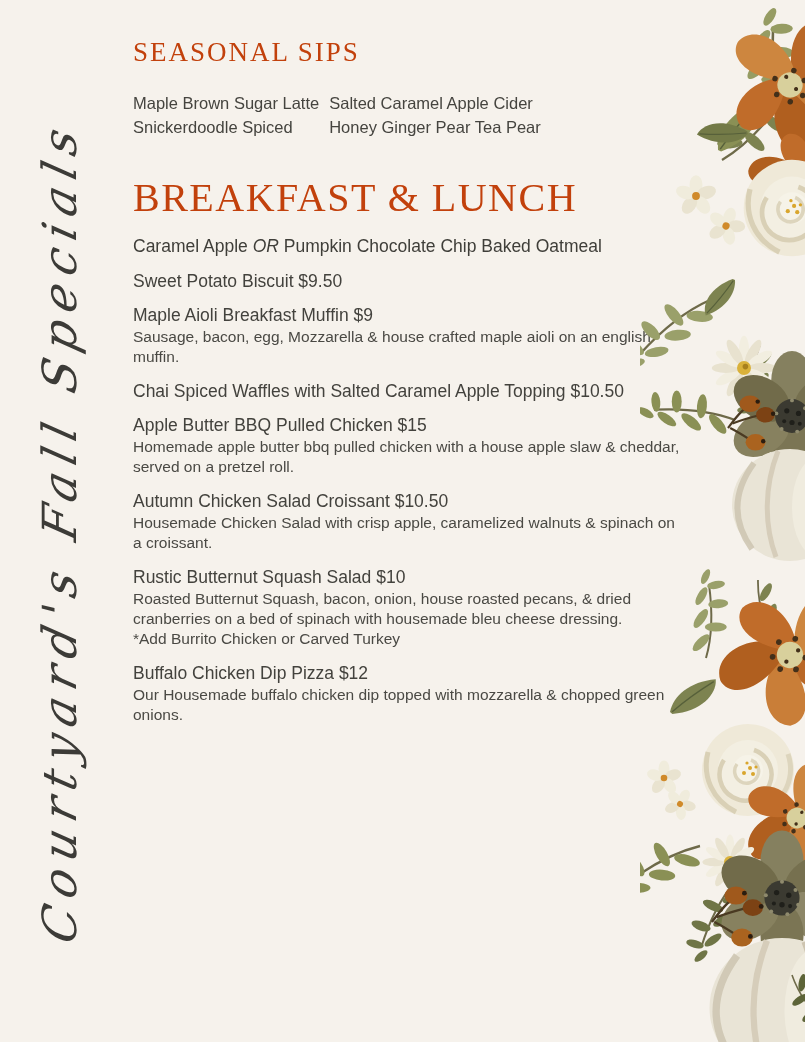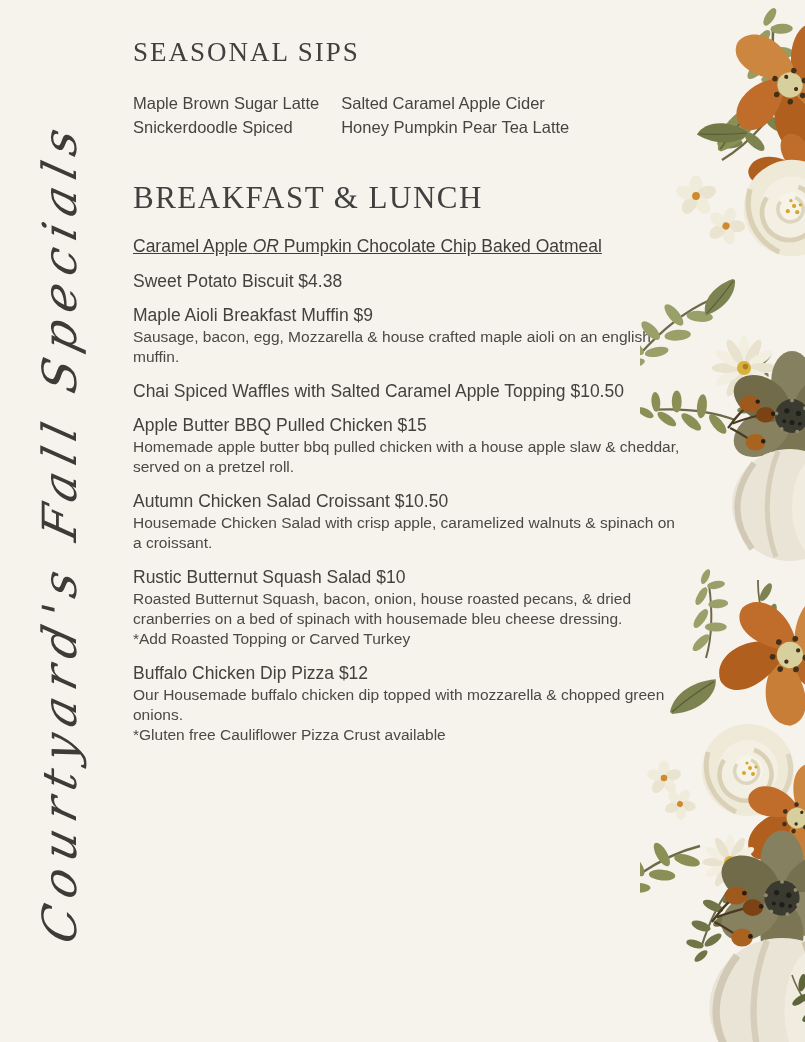--- a/index.html
+++ b/index.html
@@ -11,29 +11,29 @@
   .script-title span{
     position:absolute;left:50%;top:calc(50% + 10px);
     transform:translate(-50%,-50%) rotate(-90deg) skewX(-14deg);
     transform-origin:center;white-space:nowrap;
     font-family:"DejaVu Serif",serif;font-style:italic;font-weight:400;
     font-size:47px;letter-spacing:9px;color:#3c3b37;
   }
 
   
   .content{position:absolute;left:133px;top:0;width:552px;padding-top:37px;color:#48473f;}
-  .h-serif{font-family:"Liberation Serif","DejaVu Serif",serif;font-weight:400;color:#404040;margin:0;}
+  .h-serif{font-family:"Liberation Serif","DejaVu Serif",serif;font-weight:400;color:#c2410c;margin:0;}
   .h-sips{font-size:27px;line-height:30px;letter-spacing:2px;}
-  .h-meals{font-size:31px;line-height:34px;letter-spacing:1.5px;margin-top:42px;}
-
-  .drinks{display:flex;margin-top:24px;gap:12px;}
+  .h-meals{font-size:40px;line-height:34px;letter-spacing:1.5px;margin-top:42px;}
+
+  .drinks{display:flex;margin-top:24px;}
   .drinks-col{font-size:16.5px;line-height:24px;color:#45443f;}
   .drinks-col.center{width:278px;margin-left:10px;}
 
-  .feature{margin:20px 0 0 0;font-size:17.5px;line-height:22px;color:#3f3e39;text-decoration:underline;}
+  .feature{margin:20px 0 0 0;font-size:17.5px;line-height:22px;color:#3f3e39;}
   .feature em{font-style:italic;}
 
   .item{margin-top:14px;}
   .item-name{font-size:17.5px;line-height:20px;margin-bottom:2px;color:#43423d;}
   .item-desc,.item-note{font-size:15.5px;line-height:20px;color:#4a4944;}
 
   
   .florals{position:absolute;right:0;top:0;width:165px;height:1042px;}
 </style>
 </head>
@@ -49,30 +49,30 @@
 
     <h1 class="h-serif h-sips">SEASONAL SIPS</h1>
 
     <div class="drinks">
       <div class="drinks-col">
         <div>Maple Brown Sugar Latte</div>
         <div>Snickerdoodle Spiced</div>
       </div>
       <div class="drinks-col center">
         <div>Salted Caramel Apple Cider</div>
-        <div>Honey Pumpkin Pear Tea Latte</div>
+        <div>Honey Ginger Pear Tea Pear</div>
       </div>
     </div>
 
     <h1 class="h-serif h-meals">BREAKFAST &amp; LUNCH</h1>
 
     <p class="feature"><span>Caramel Apple </span><em>OR</em><span> Pumpkin Chocolate Chip Baked Oatmeal</span></p>
 
     <div class="item">
-      <div class="item-name">Sweet Potato Biscuit $4.38</div>
+      <div class="item-name">Sweet Potato Biscuit $9.50</div>
     </div>
 
     <div class="item">
       <div class="item-name">Maple Aioli Breakfast Muffin $9</div>
       <div class="item-desc">Sausage, bacon, egg, Mozzarella &amp; house crafted maple aioli on an english muffin.</div>
     </div>
 
     <div class="item">
       <div class="item-name">Chai Spiced Waffles with Salted Caramel Apple Topping $10.50</div>
     </div>
@@ -84,27 +84,26 @@
 
     <div class="item">
       <div class="item-name">Autumn Chicken Salad Croissant $10.50</div>
       <div class="item-desc">Housemade Chicken Salad with crisp apple, caramelized walnuts &amp; spinach on a croissant.</div>
     </div>
 
 
     <div class="item">
       <div class="item-name">Rustic Butternut Squash Salad $10</div>
       <div class="item-desc">Roasted Butternut Squash, bacon, onion, house roasted pecans, &amp; dried cranberries on a bed of spinach with housemade bleu cheese dressing.</div>
-      <div class="item-note">*Add Roasted Topping or Carved Turkey</div>
+      <div class="item-note">*Add Burrito Chicken or Carved Turkey</div>
     </div>
 
     <div class="item">
       <div class="item-name">Buffalo Chicken Dip Pizza $12</div>
       <div class="item-desc">Our Housemade buffalo chicken dip topped with mozzarella &amp; chopped green onions.</div>
-      <div class="item-note">*Gluten free Cauliflower Pizza Crust available</div>
     </div>
 
   </div>
 
   <svg class="florals" viewBox="0 0 165 1042" aria-hidden="true">
     <defs>
       <g id="petalShape">
           <path d="M2,-4 C-14,-34 -6,-58 10,-58 C30,-54 32,-22 12,-2 C8,1 4,0 2,-4 Z"></path>
         </g>
       <g id="poppyShape">

